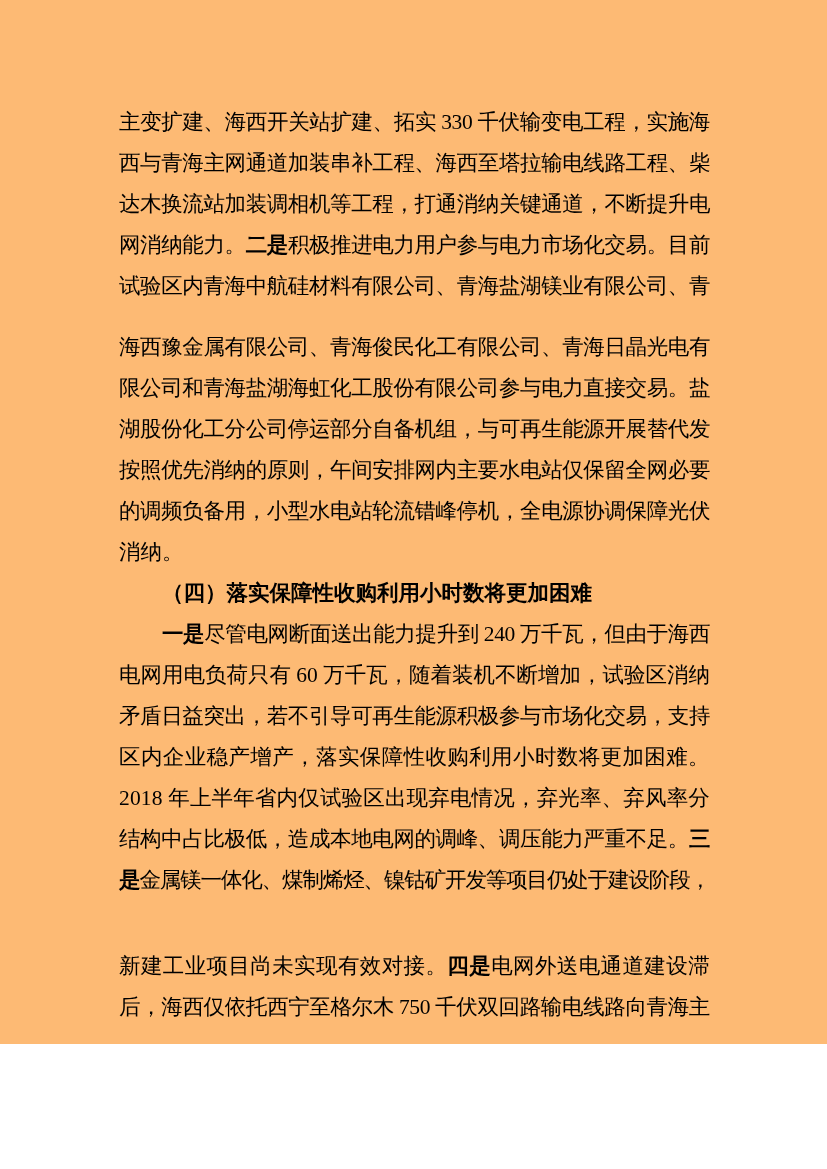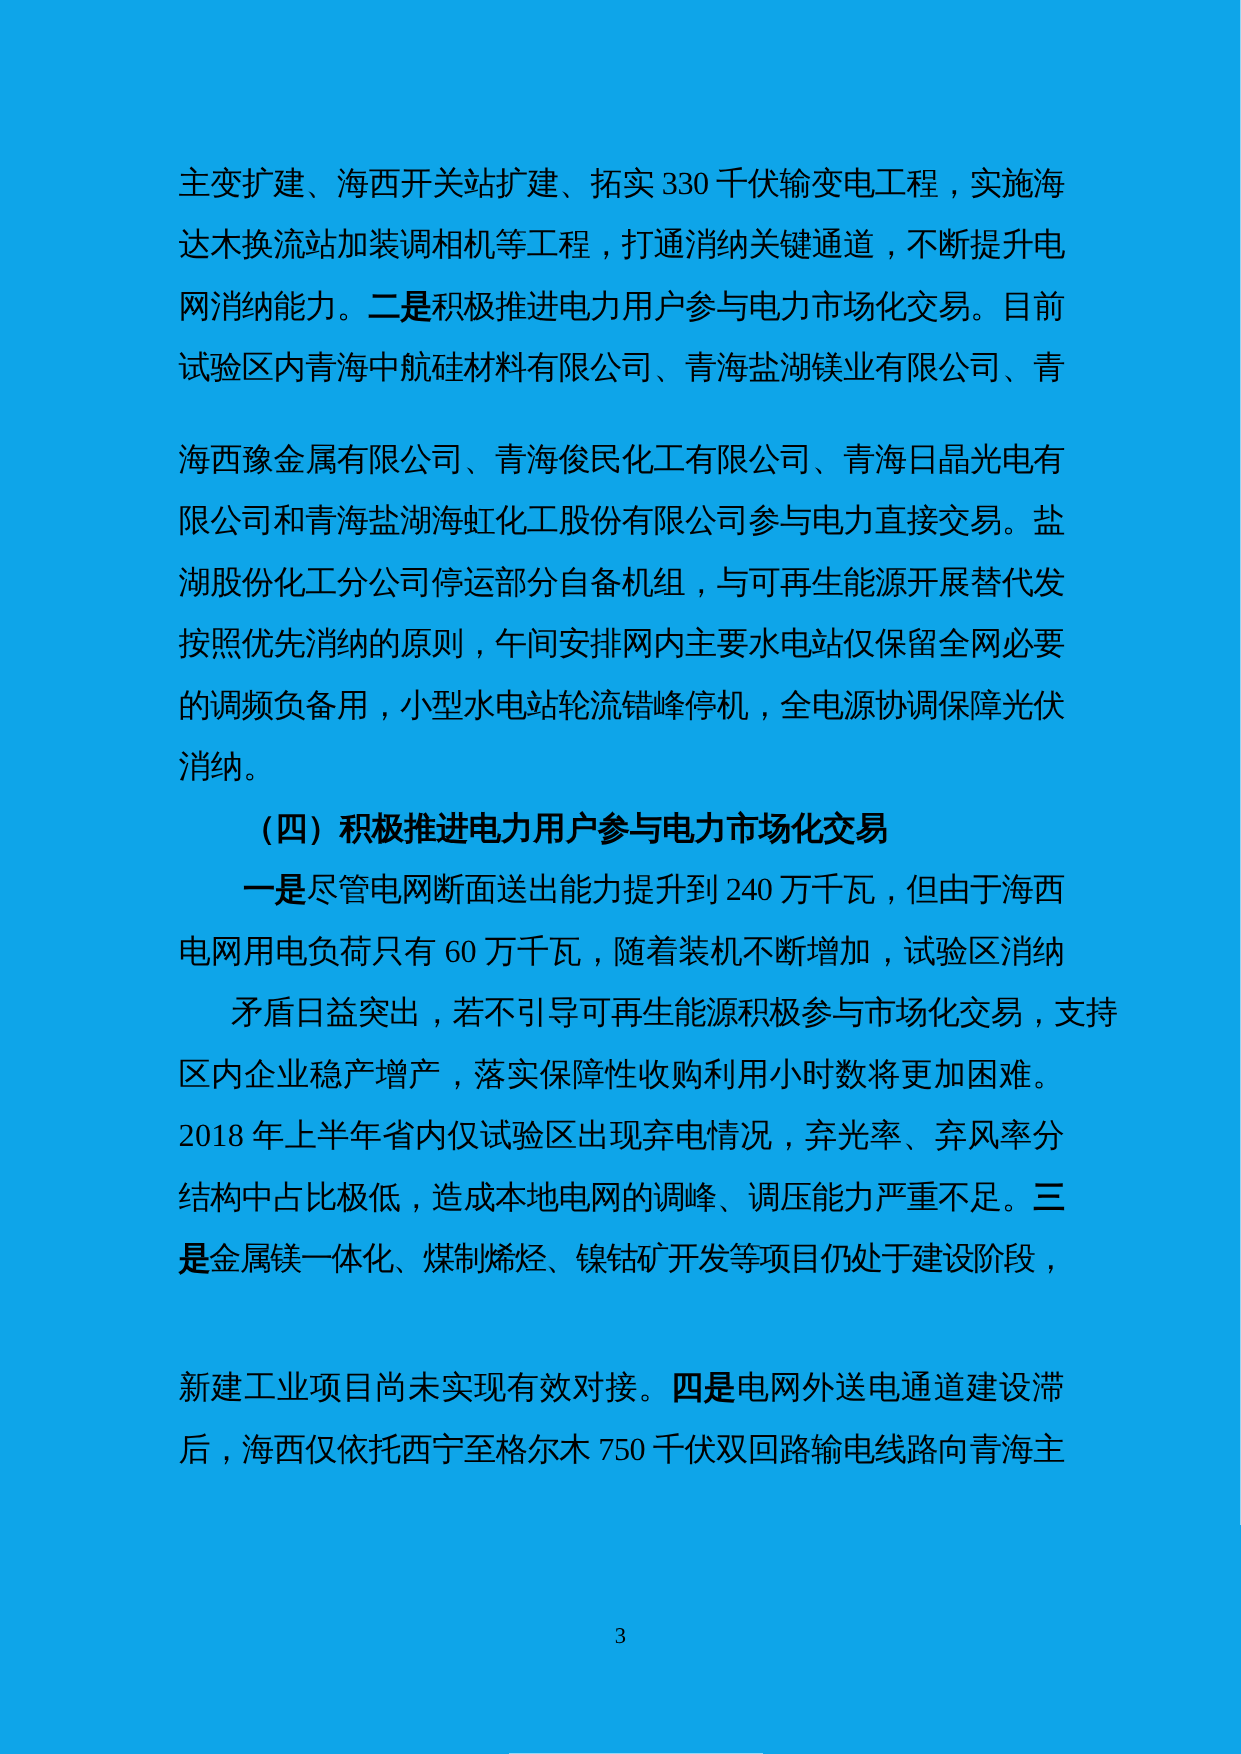--- a/index.html
+++ b/index.html
@@ -3,22 +3,22 @@
 <meta charset="utf-8">
 <style>
   html, body {
     margin: 0;
     padding: 0;
     background: #ffffff;
   }
   .page {
     position: relative;
     width: 827px;
-    height: 1169px;
-    background: #0ea5e9;
+    height: 1044px;
+    background: #fdba74;
     color: #000000;
     font-family: "Liberation Serif", "DejaVu Serif", serif;
     overflow: hidden;
   }
   .text-block {
     position: absolute;
     left: 119px;
     top: 102px;
     width: 591px;
   }
@@ -45,33 +45,34 @@
     line-height: 22px;
     color: #000000;
   }
 </style>
 </head>
 <body>
 
 <div class="page">
   <div class="text-block">
       <div class="line" style="letter-spacing: -0.355px;"><span class="line-inner"><span>主变扩建、海西开关站扩建、拓实 330 千伏输变电工程，实施海</span></span></div>
+      <div class="line" style="letter-spacing: -0.393px;"><span class="line-inner"><span>西与青海主网通道加装串补工程、海西至塔拉输电线路工程、柴</span></span></div>
       <div class="line" style="letter-spacing: -0.393px;"><span class="line-inner"><span>达木换流站加装调相机等工程，打通消纳关键通道，不断提升电</span></span></div>
       <div class="line" style="letter-spacing: -0.393px;"><span class="line-inner"><span>网消纳能力。</span><span class="bold">二是</span><span>积极推进电力用户参与电力市场化交易。目前</span></span></div>
       <div class="line" style="letter-spacing: -0.393px;"><span class="line-inner"><span>试验区内青海中航硅材料有限公司、青海盐湖镁业有限公司、青</span></span></div>
       <div class="line" style="letter-spacing: -0.393px; margin-top: 20px;"><span class="line-inner"><span>海西豫金属有限公司、青海俊民化工有限公司、青海日晶光电有</span></span></div>
       <div class="line" style="letter-spacing: -0.393px;"><span class="line-inner"><span>限公司和青海盐湖海虹化工股份有限公司参与电力直接交易。盐</span></span></div>
       <div class="line" style="letter-spacing: -0.393px; text-align: center;"><span class="line-inner"><span>湖股份化工分公司停运部分自备机组，与可再生能源开展替代发</span></span></div>
       <div class="line" style="letter-spacing: -0.393px;"><span class="line-inner"><span>按照优先消纳的原则，午间安排网内主要水电站仅保留全网必要</span></span></div>
       <div class="line" style="letter-spacing: -0.393px;"><span class="line-inner"><span>的调频负备用，小型水电站轮流错峰停机，全电源协调保障光伏</span></span></div>
       <div class="line"><span class="line-inner"><span>消纳。</span></span></div>
-      <div class="line indent"><span class="line-inner"><span class="bold">（四）积极推进电力用户参与电力市场化交易</span></span></div>
+      <div class="line indent"><span class="line-inner"><span class="bold">（四）落实保障性收购利用小时数将更加困难</span></span></div>
       <div class="line indent" style="letter-spacing: -0.379px;"><span class="line-inner"><span class="bold">一是</span><span>尽管电网断面送出能力提升到 240 万千瓦，但由于海西</span></span></div>
       <div class="line" style="letter-spacing: -0.008px;"><span class="line-inner"><span>电网用电负荷只有 60 万千瓦，随着装机不断增加，试验区消纳</span></span></div>
-      <div class="line" style="letter-spacing: -0.393px; margin-left: 35px;"><span class="line-inner"><span>矛盾日益突出，若不引导可再生能源积极参与市场化交易，支持</span></span></div>
+      <div class="line" style="letter-spacing: -0.393px;"><span class="line-inner"><span>矛盾日益突出，若不引导可再生能源积极参与市场化交易，支持</span></span></div>
       <div class="line" style="letter-spacing: 0.389px;"><span class="line-inner"><span>区内企业稳产增产，落实保障性收购利用小时数将更加困难。</span></span></div>
       <div class="line" style="letter-spacing: 0.171px;"><span class="line-inner"><span>2018 年上半年省内仅试验区出现弃电情况，弃光率、弃风率分</span></span></div>
       <div class="line" style="letter-spacing: -0.393px;"><span class="line-inner"><span>结构中占比极低，造成本地电网的调峰、调压能力严重不足。</span><span class="bold">三</span></span></div>
       <div class="line" style="letter-spacing: -1.121px;"><span class="line-inner"><span class="bold">是</span><span>金属镁一体化、煤制烯烃、镍钴矿开发等项目仍处于建设阶段，</span></span></div>
       <div class="line" style="letter-spacing: 0.389px; margin-top: 45px;"><span class="line-inner"><span>新建工业项目尚未实现有效对接。</span><span class="bold">四是</span><span>电网外送电通道建设滞</span></span></div>
       <div class="line" style="letter-spacing: -0.355px;"><span class="line-inner"><span>后，海西仅依托西宁至格尔木 750 千伏双回路输电线路向青海主</span></span></div>
     </div>
   <div class="page-number">3</div>
 </div>
 

